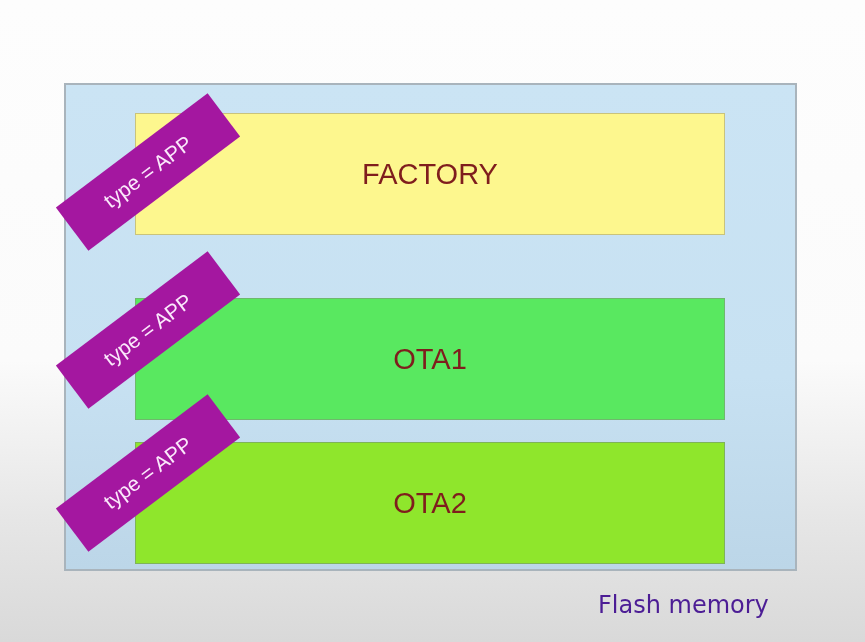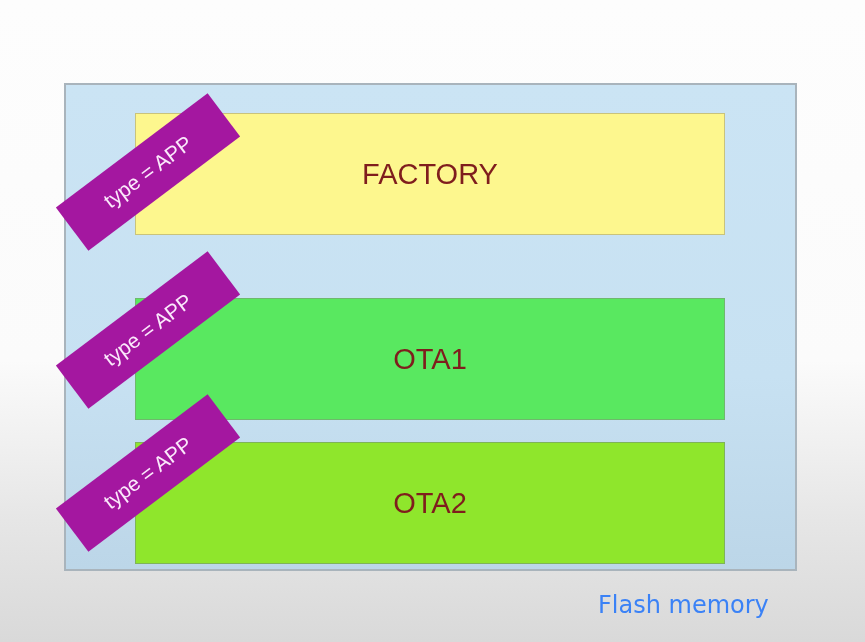--- a/index.html
+++ b/index.html
@@ -26,21 +26,21 @@
       position: absolute; width: 190px; height: 54px;
       background: #a417a0; color: #fbe9fb;
       display: flex; align-items: center; justify-content: center;
       font-size: 21px; transform: rotate(-37deg);
     }
     .t0 { left: 53px; top: 145px; }
     .t1 { left: 53px; top: 303px; }
     .t2 { left: 53px; top: 446px; }
     .caption {
       position: absolute; left: 598px; top: 591px;
-      font-family: "DejaVu Sans", sans-serif; font-size: 24px; color: #3b82f6;
+      font-family: "DejaVu Sans", sans-serif; font-size: 24px; color: #4c1d95;
     }
   </style>
 </head>
 <body>
 
 <div class="flash"></div>
 
 <div class="part p0">
   <span>FACTORY</span>
 </div>

